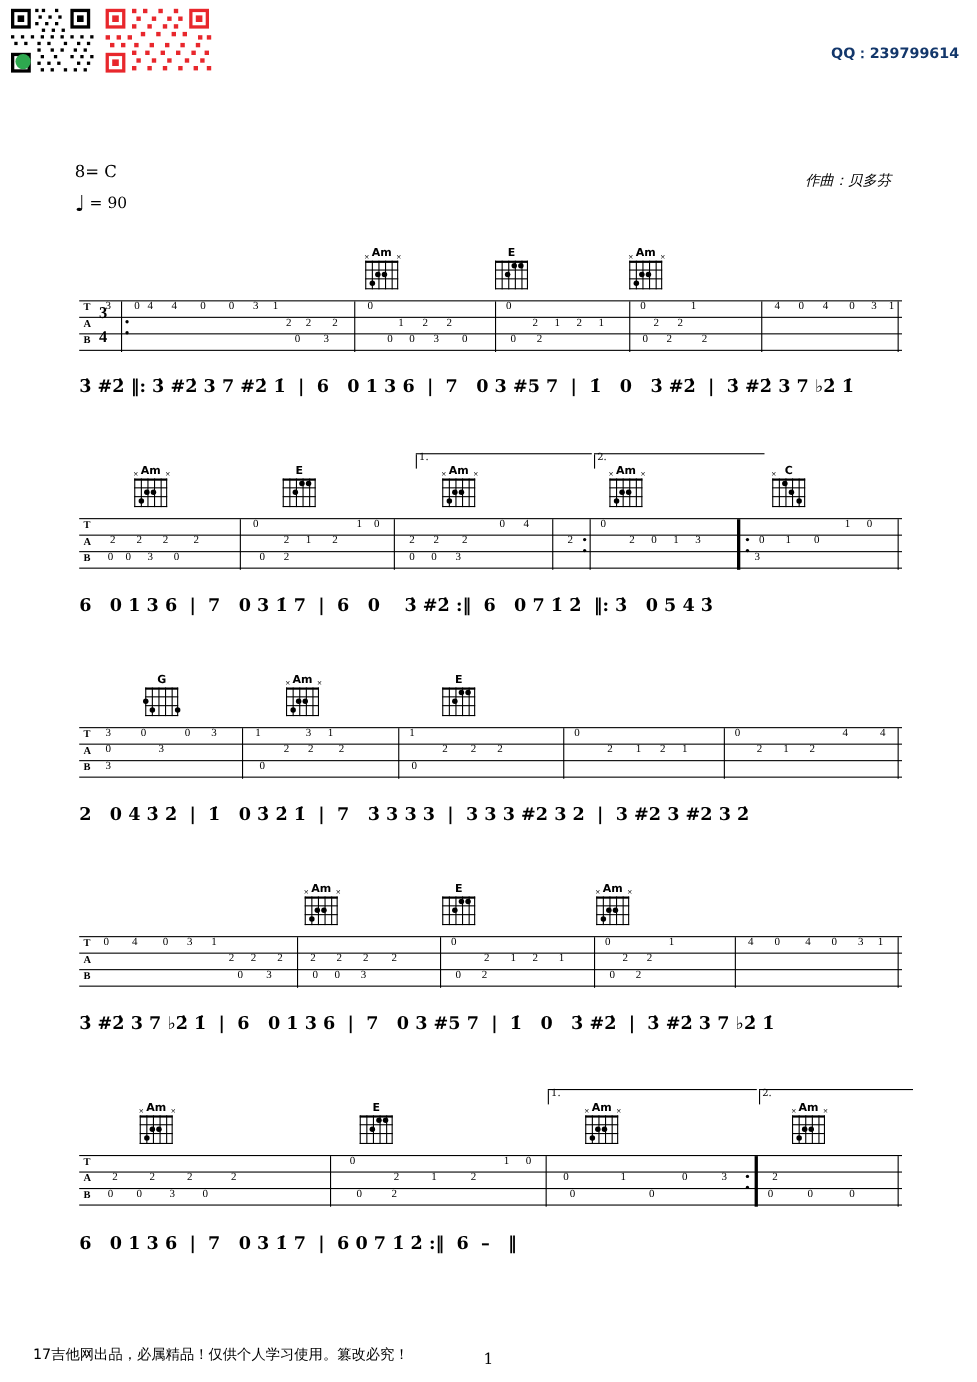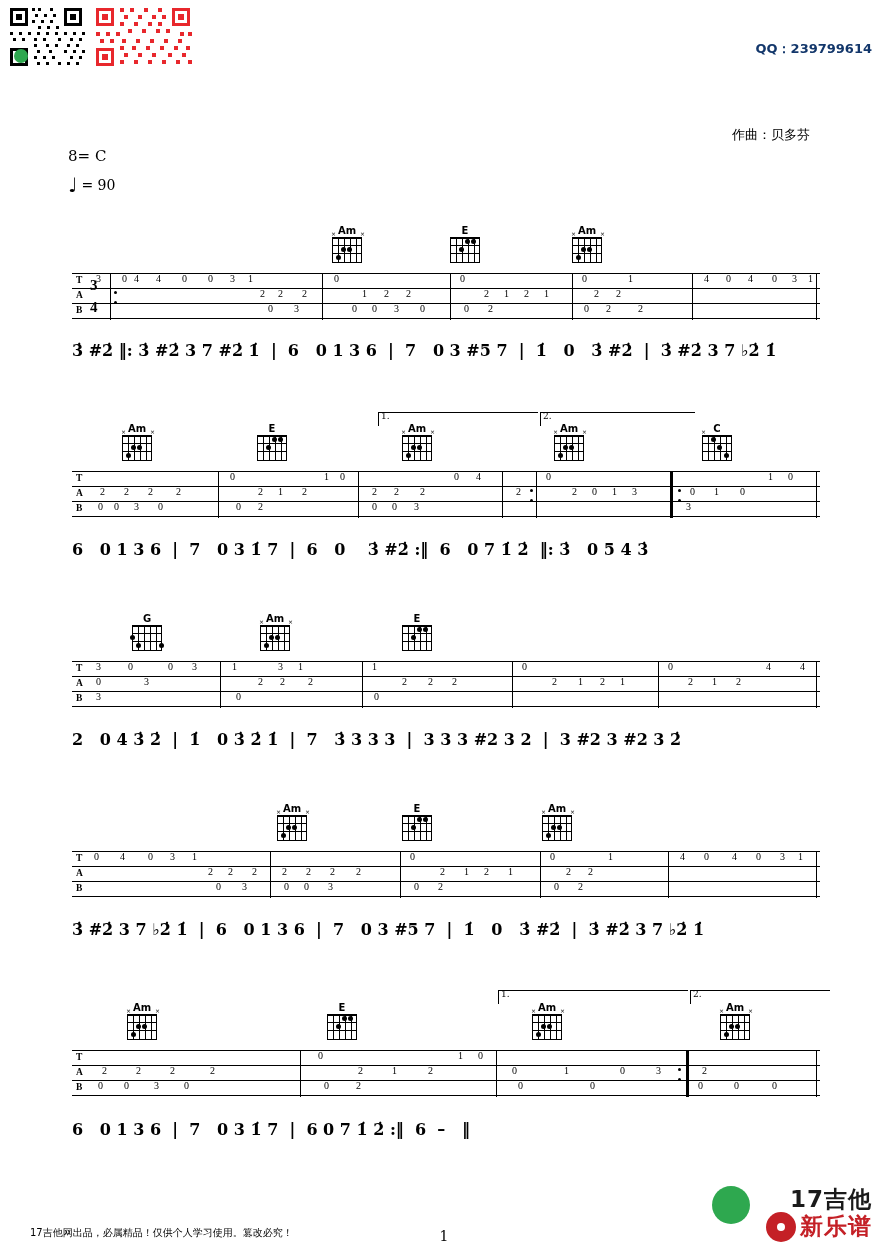--- a/index.html
+++ b/index.html
@@ -33,22 +33,22 @@
     font-family:"DejaVu Sans", sans-serif;
   }
 
   .song-title {
     position:absolute; left:0; right:0; top:84px;
     text-align:center; font-size:30px; font-weight:bold;
     font-family:"DejaVu Sans", sans-serif;
     letter-spacing:2px;
   }
   .composer {
-    position:absolute; right:78px; top:126px;
-    font-size:13px; font-family:"DejaVu Sans", sans-serif;
+    position:absolute; right:78px; top:155px;
+    font-size:13px; font-family:"DejaVu Sans", sans-serif;font-style:italic;
   }
   .keysig {
     position:absolute; left:68px; top:147px;
     font-size:15px; font-family:"DejaVu Serif", serif;
   }
   .tempo {
     position:absolute; left:68px; top:175px;
     font-size:14px; font-family:"DejaVu Serif", serif;
     display:flex; align-items:center; gap:4px;
   }
@@ -112,21 +112,21 @@
   }
 
   
   .volta { position:absolute; height:13px; border-top:1.1px solid #000; }
   .volta .lt { position:absolute; left:0; top:0; width:1.1px; height:13px; background:#000; }
   .volta .lbl { position:absolute; left:3px; top:-2px; font-size:9px; font-family:"DejaVu Serif", serif; }
 
   
   .footer-note {
     position:absolute; left:30px; bottom:16px;
-    font-size:10px; font-family:"DejaVu Sans", sans-serif;
+    font-size:13px; font-family:"DejaVu Sans", sans-serif;
   }
   .page-num {
     position:absolute; left:0; right:0; bottom:12px;
     text-align:center; font-size:14px; font-family:"DejaVu Serif", serif;
   }
   .logo { position:absolute; right:16px; bottom:14px; width:160px; height:60px; }
   .logo .ltext1 {
     position:absolute; right:0; top:2px; font-size:23px; font-weight:bold;
     color:#1a1a1a; font-family:"DejaVu Sans", sans-serif; letter-spacing:1px;
   }
@@ -932,20 +932,14 @@
       <span class="tabnum" style="left:626px; top:30px">0</span>
       <span class="tabnum" style="left:662px; top:30px">0</span>
       <span class="tabnum" style="left:700px; top:30px">0</span>
     </div>
 
     <div class="melody" style="top:128px;">6   0 1 3 6  |  7   0 3 1̇ 7  |  6 0 7 1̇ 2̇ :‖  6  –   ‖</div>
   </div>
 
   <div class="footer-note">17吉他网出品，必属精品！仅供个人学习使用。篡改必究！</div>
   <div class="page-num">1</div>
-  <div class="logo">
-    <div class="circ1"></div>
-    <div class="circ2"></div>
-    <div class="ltext1">17吉他</div>
-    <div class="ltext2">新乐谱</div>
-  </div>
 
 </div>
 
 </body></html>

